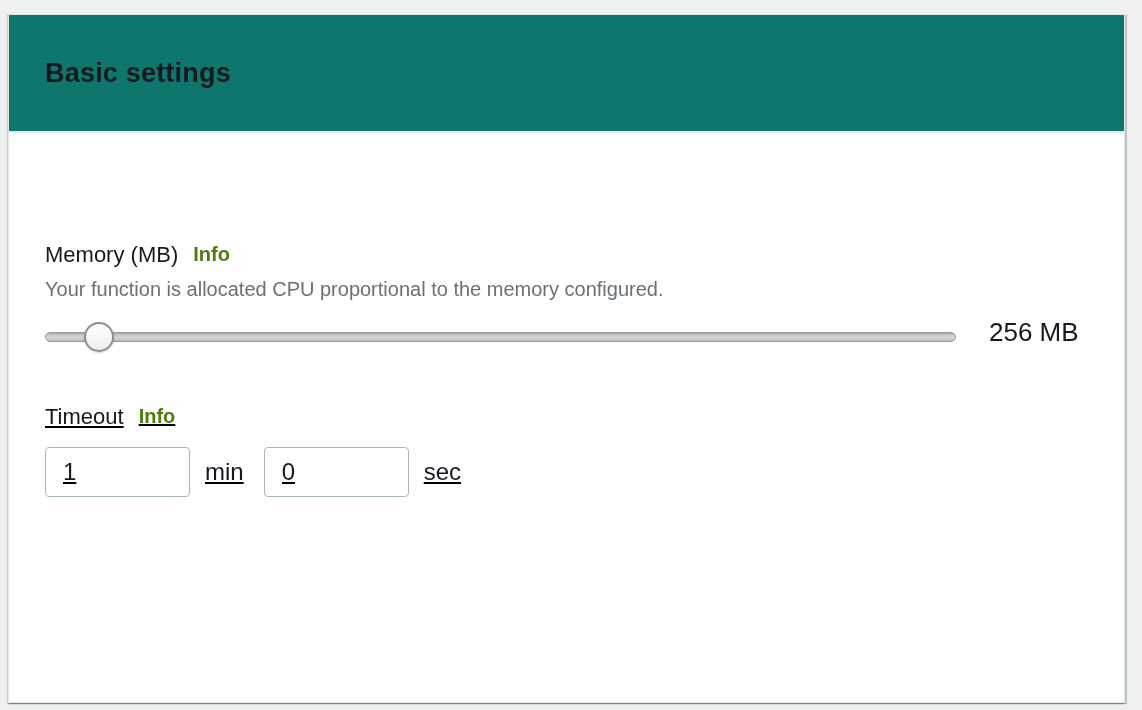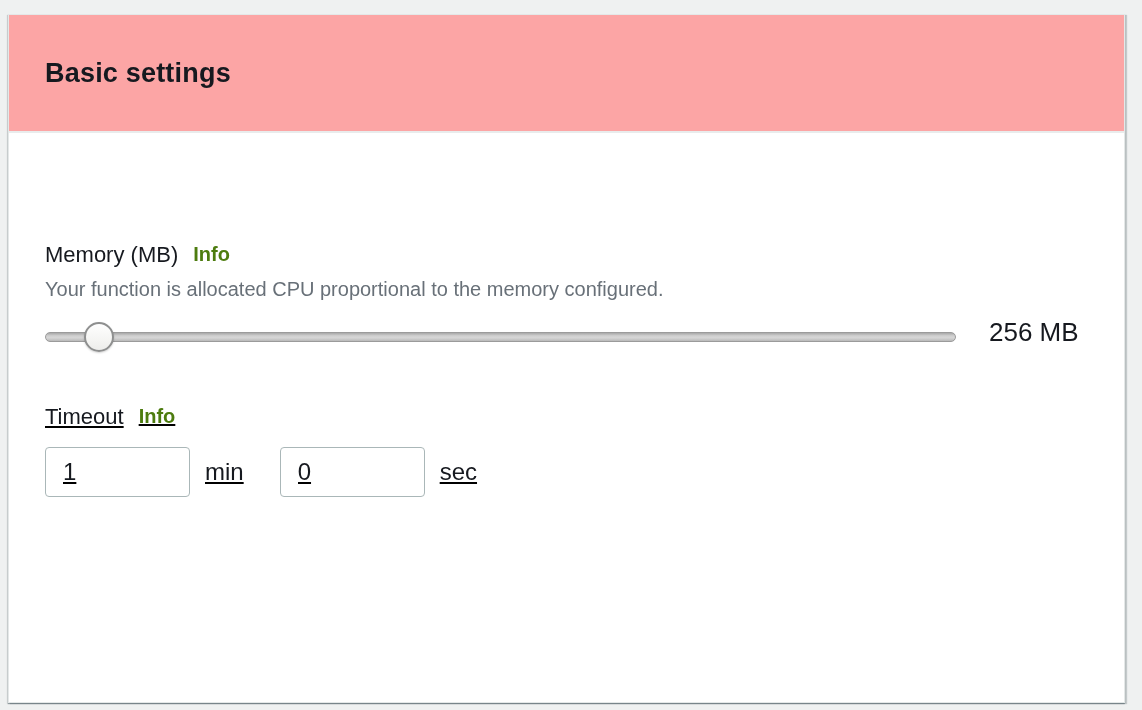--- a/index.html
+++ b/index.html
@@ -17,21 +17,21 @@
     width: 1117px; height: 689px;
     background: #ffffff;
     border: 1px solid #e4e8e8;
     box-shadow: 0 1px 1px 0 rgba(0,28,36,.3),
                 2px 1px 1px 0 rgba(0,28,36,.18),
                -1px 1px 1px 0 rgba(0,28,36,.12);
   }
 
   .card-header {
     height: 118px;
-    background: #fca5a5;
+    background: #0f766e;
     border-bottom: 2px solid #e9ecec;
     display: flex;
     align-items: center;
     padding: 0 36px;
   }
   .card-title {
     font-size: 27px;
     font-weight: 700;
     color: #16191f;
     letter-spacing: 0.2px;
@@ -138,21 +138,21 @@
     color: #16191f;
     padding: 0 0 0 17px;
     outline: none;
     font-family: "Liberation Sans", "DejaVu Sans", sans-serif;
   }
   .unit-label {
     font-size: 24px;
     color: #16191f;
     margin-left: 15px;
   }
-  .unit-label.first { margin-right: 36px; }
+  .unit-label.first { margin-right: 20px; }
 </style>
 </head>
 <body>
 
 <div class="page">
   <div class="card">
 
     <div class="card-header">
       <h2 class="card-title">Basic settings</h2>
     </div>

